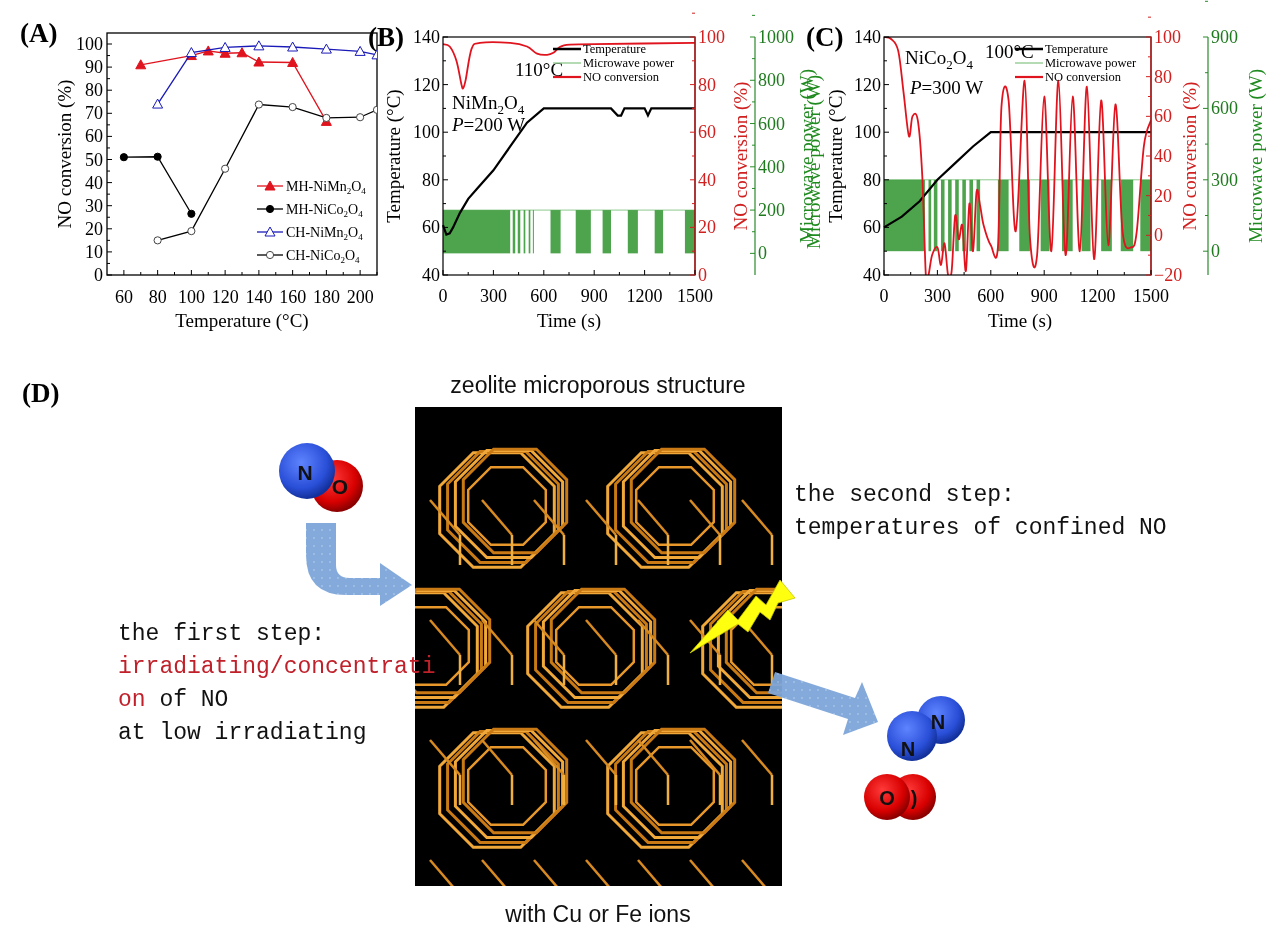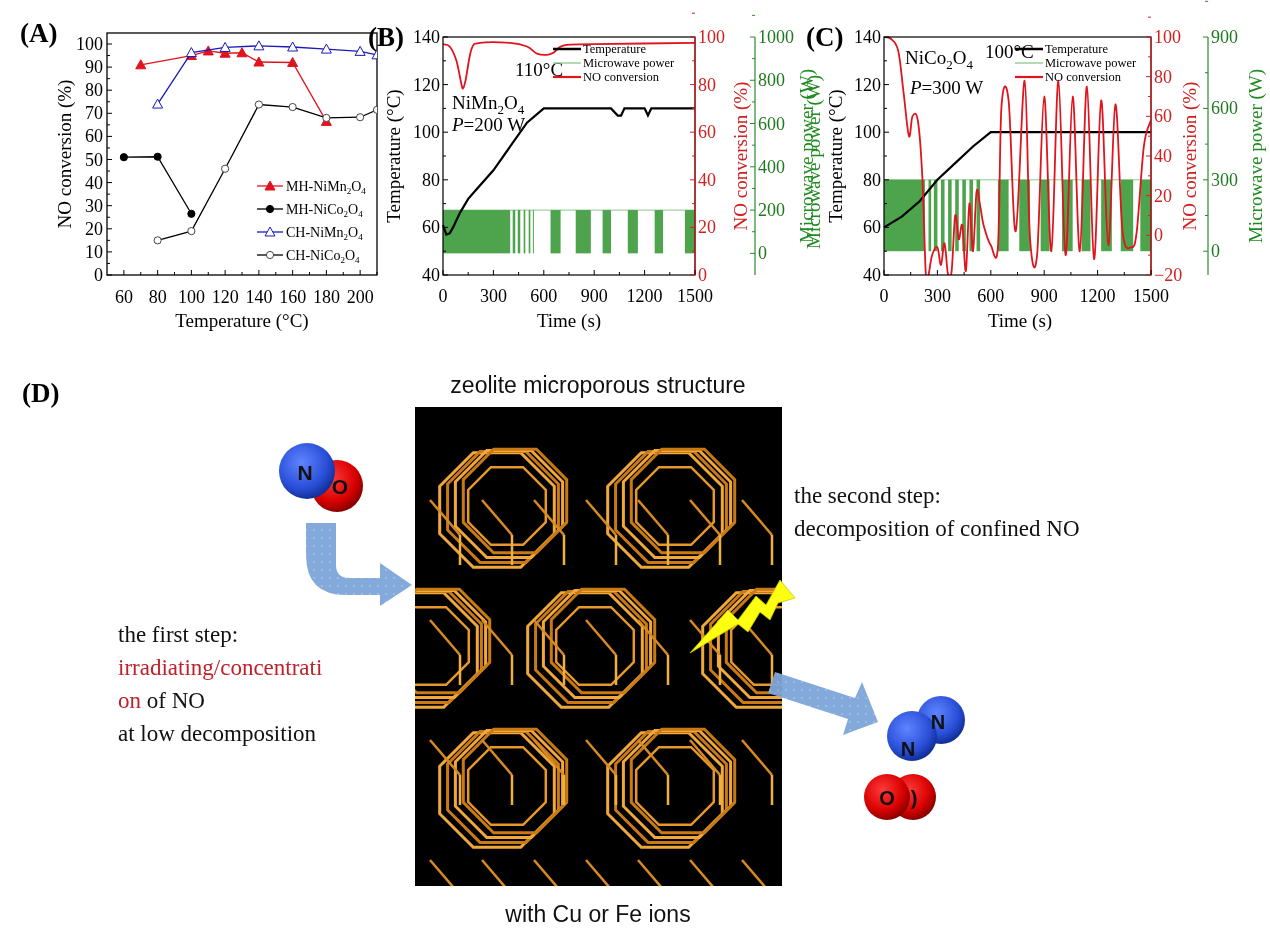--- a/index.html
+++ b/index.html
@@ -6,21 +6,21 @@
   body { width: 1270px; height: 944px; position: relative; overflow: hidden;
          font-family: "Liberation Serif", serif; }
   svg { position: absolute; left: 0; top: 0; }
   .serif { font-family: "Liberation Serif", serif; }
   .sans { font-family: "Liberation Sans", sans-serif; }
   .panel-label { font-family: "Liberation Serif", serif; font-weight: bold; font-size: 27px; fill: #000; }
   .tick { font-size: 18px; }
   .axlab { font-size: 19px; }
   .leg { font-size: 12.5px; }
   .note { font-size: 19px; }
-  .dtext { position: absolute; font-family: Liberation Serif, serif; font-size: 23px; color: #111; line-height: 33px; white-space: nowrap; }
+  .dtext { position: absolute; font-family: Liberation Mono, monospace; font-size: 23px; color: #111; line-height: 33px; white-space: nowrap; }
   .red { color: #c0202a; }
 </style>
 </head>
 <body>
 
 <svg id="canvas" width="1270" height="944" viewBox="0 0 1270 944">
   <defs>
     <radialGradient id="gN" cx="40%" cy="35%" r="65%">
       <stop offset="0%" stop-color="#5f84ff"></stop>
       <stop offset="70%" stop-color="#2a4fd8"></stop>
@@ -534,19 +534,19 @@
       <text class="sans" x="887" y="805" font-size="20" font-weight="bold" text-anchor="middle" fill="#111">O</text>
       <text class="sans" x="914" y="805" font-size="20" font-weight="bold" fill="#111" text-anchor="middle" clip-path="none">)</text>
     </g>
   </g>
 </svg>
 
 <div class="dtext" style="left:118px; top:618px;">
   <div>the first step:</div>
   <div class="red">irradiating/concentrati</div>
   <div><span class="red">on</span><span> of NO</span></div>
-  <div>at low decomposition</div>
+  <div>at low irradiating</div>
 </div>
 
 <div class="dtext" style="left:794px; top:479px;">
   <div>the second step:</div>
-  <div>decomposition of confined NO</div>
+  <div>temperatures of confined NO</div>
 </div>
 
 </body></html>

